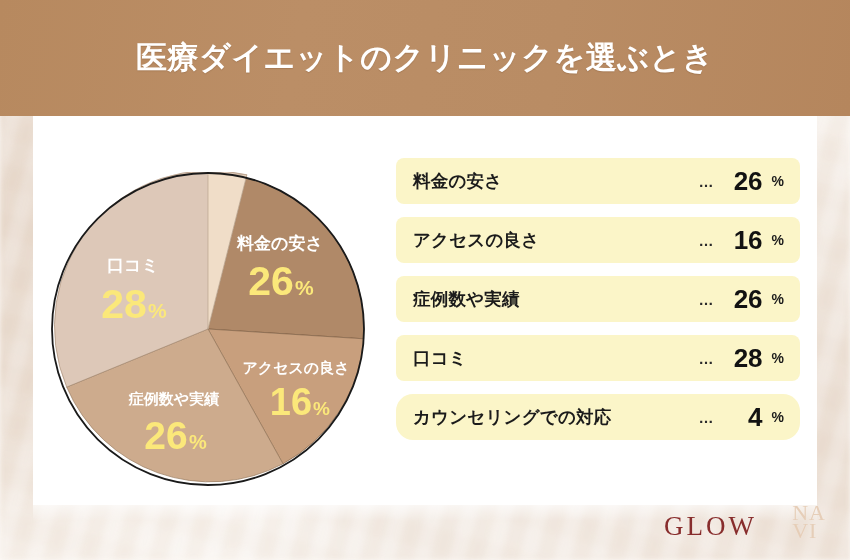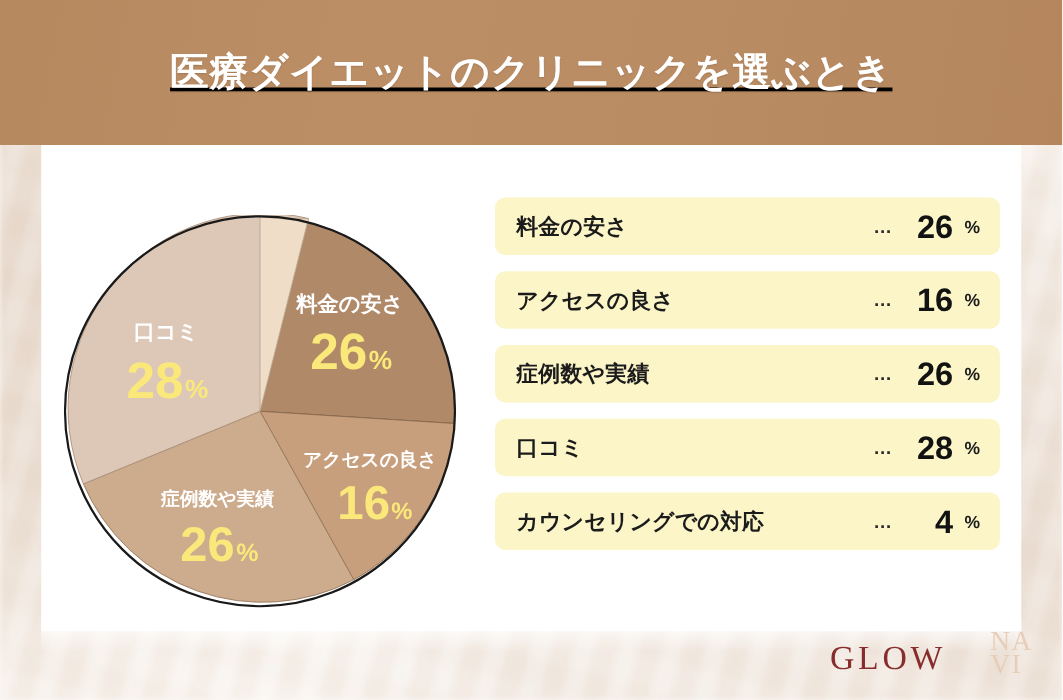--- a/index.html
+++ b/index.html
@@ -68,21 +68,20 @@
     position: absolute;
     left: 0;
     top: 0;
     width: 850px;
     height: 116px;
     background: linear-gradient(100deg, #b7895f 0%, #bb8e66 35%, #b98c64 65%, #b5865d 100%);
     display: flex;
     flex-direction: column;
     align-items: center;
     justify-content: center;
-    text-decoration: underline;
   }
   .header-line {
     color: #ffffff;
     font-weight: 700;
     font-size: 31px;
     line-height: 1.42;
     letter-spacing: 0.5px;
     white-space: nowrap;
     text-shadow: 0 1px 1px rgba(120,80,48,0.28);
   }
@@ -126,21 +125,21 @@
     position: relative;
     height: 46px;
     margin-bottom: 13px;
     background: #fbf5c8;
     border-radius: 8px;
     display: flex;
     align-items: center;
     padding: 0 16px 0 17px;
     box-sizing: border-box;
   }
-  .legend-row:last-child { margin-bottom: 0; }
+  .legend-row:last-child { margin-bottom: 0; border-radius: 17px; }
 
   .legend-label {
     font-size: 17.5px;
     font-weight: 700;
     color: #1b1b1b;
     letter-spacing: 0.2px;
     white-space: nowrap;
     flex: 0 0 auto;
   }
   .legend-spacer { flex: 1 1 auto; }

